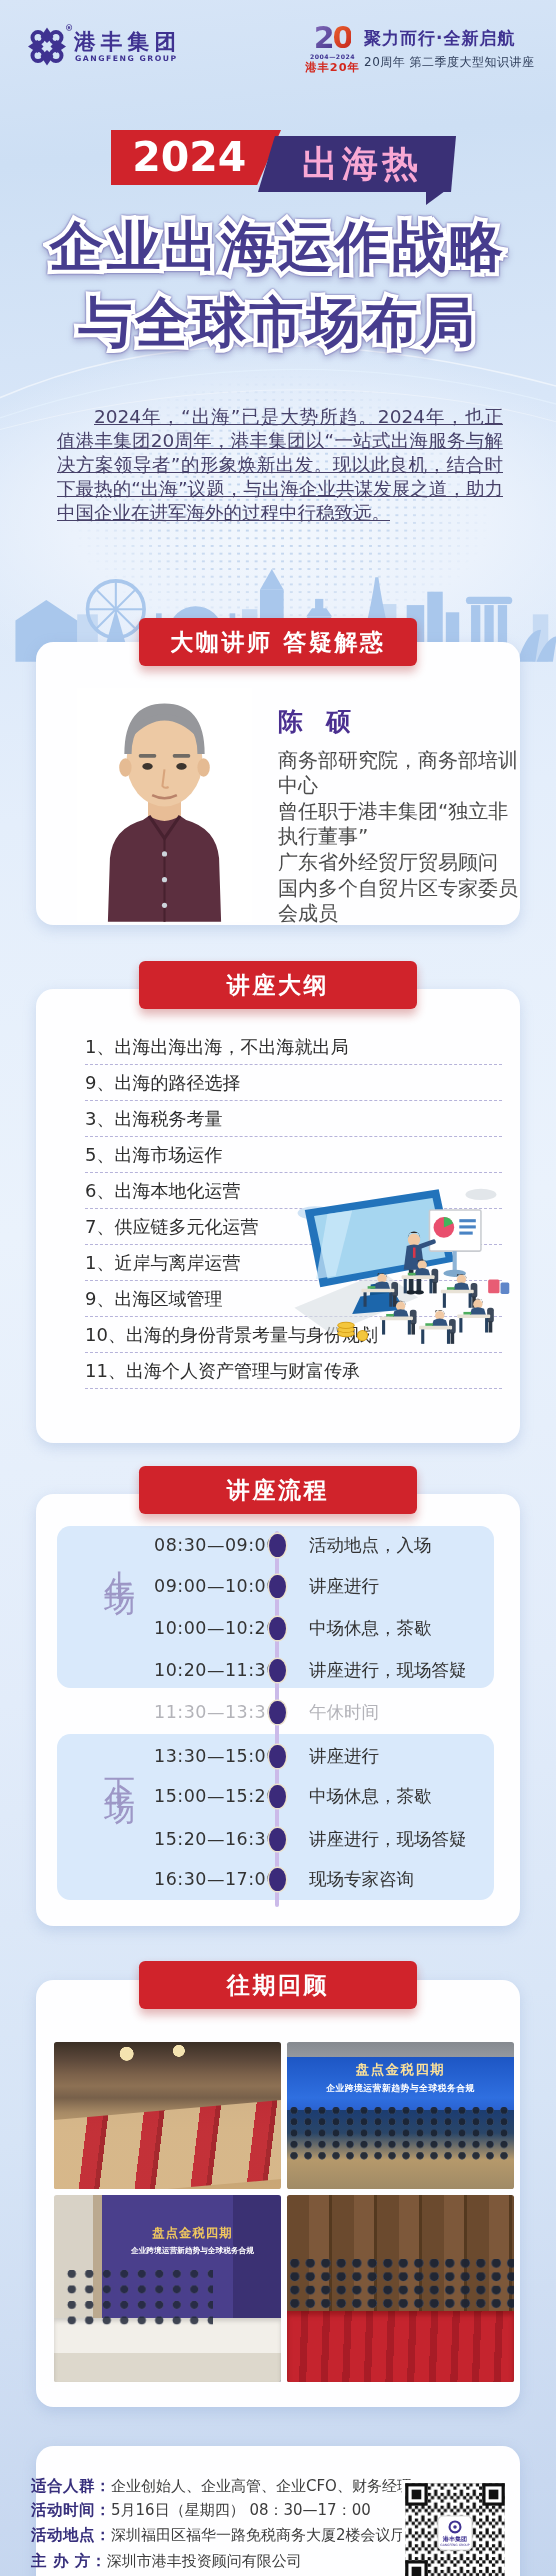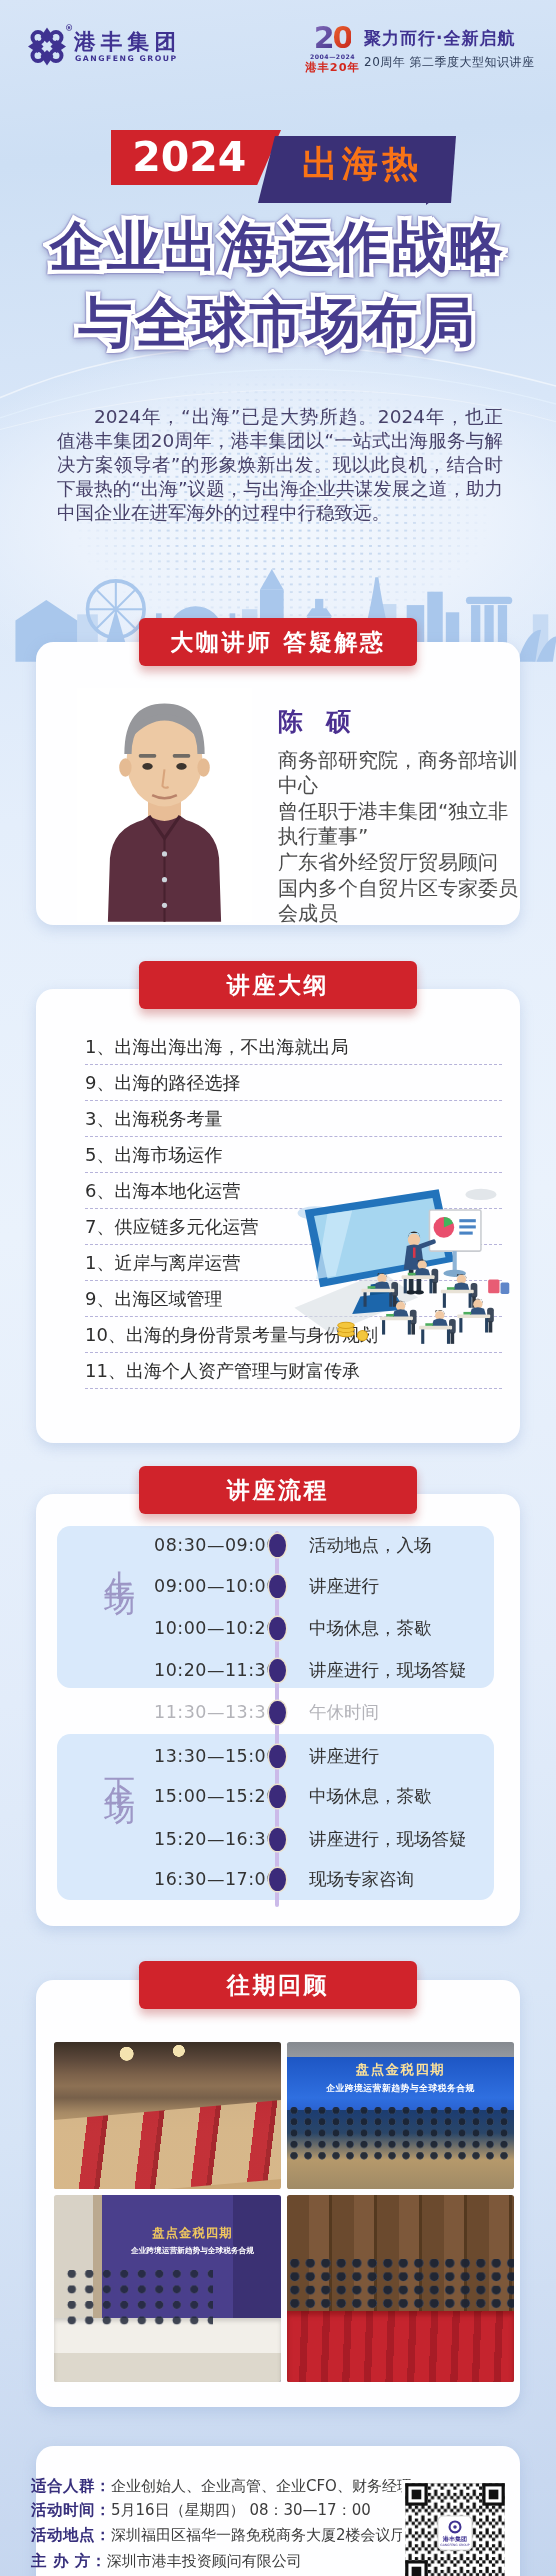--- a/index.html
+++ b/index.html
@@ -31,32 +31,32 @@
   .anniv-num .n0{background:linear-gradient(135deg,#ef6a2e,#c01e1e);-webkit-background-clip:text;background-clip:text;color:transparent;}
   .anniv-years{margin-top:1px;font-size:6.2px;color:#3f3291;font-weight:bold;letter-spacing:0.5px;}
   .anniv-badge{margin-top:2.1px;font-size:11.3px;font-weight:900;color:#d3281e;letter-spacing:1px;}
   .anniv-slogan{position:absolute;left:364px;top:27px;font-size:17px;font-weight:900;color:#3f3291;letter-spacing:1px;}
   .anniv-sub{position:absolute;left:364px;top:54px;font-size:12px;color:#2e3d5a;letter-spacing:0.5px;}
 
   
   .tag-2024{position:absolute;left:111px;top:130px;width:170px;height:55px;background:#d0232b;
     clip-path:polygon(0 0,100% 0,86% 100%,0 100%);color:#fff;font-size:41px;font-weight:900;
     text-align:center;line-height:54px;padding-right:13.4px;box-sizing:border-box;z-index:1;}
-  .tag-hot{position:absolute;left:257px;top:136px;width:199px;height:67px;background:#3a3076;
-    clip-path:polygon(9% 0,100% 0,97.5% 100%,0.5% 100%);color:#f97316;font-size:36px;font-weight:900;
+  .tag-hot{position:absolute;left:257px;top:136px;width:199px;height:56px;background:#3a3076;
+    clip-path:polygon(9% 0,100% 0,97.5% 100%,0.5% 100%);color:#f9a8d4;font-size:36px;font-weight:900;
     letter-spacing:4.1px;text-align:center;line-height:55px;padding-left:11.3px;box-sizing:border-box;z-index:2;}
   .tag-tail{position:absolute;left:426px;top:191px;width:0;height:0;
     border-left:19.6px solid #3a3076;border-bottom:14.4px solid transparent;z-index:1;}
   .mtitle{position:absolute;left:0;width:100%;text-align:center;font-weight:900;font-size:54px;letter-spacing:3.1px;line-height:1.15;}
   .mtitle .t-back{position:absolute;left:0;right:0;top:0;color:#fff;-webkit-text-stroke:8.2px #fff;
     filter:drop-shadow(0 0 1px #5a4da0) drop-shadow(0 3.1px 3.1px rgba(90,80,150,.35));}
   .mtitle .t-front{position:relative;color:#473d8e;}
 
   .intro{position:absolute;left:57px;top:405px;width:446px;font-size:18.5px;line-height:24px;
-    color:#474169;text-align:justify;text-indent:2em;margin:0;}
+    color:#474169;text-align:justify;text-indent:2em;margin:0;text-decoration:underline;}
 
   
   .badge{position:absolute;left:50%;transform:translateX(-50%);width:278px;height:48px;background:#d0232b;
     color:#fff;font-size:23px;font-weight:800;letter-spacing:2.6px;text-align:center;line-height:48px;
     border-radius:6.2px;box-shadow:0 5.2px 9.3px rgba(170,30,30,.32);z-index:5;}
   .card{position:absolute;left:36px;width:484px;background:#fefeff;border-radius:17.5px;
     box-shadow:0 4.1px 12.4px rgba(125,155,205,.28);z-index:1;}
 
   
   .portrait{position:absolute;left:77px;top:688px;z-index:2;}

